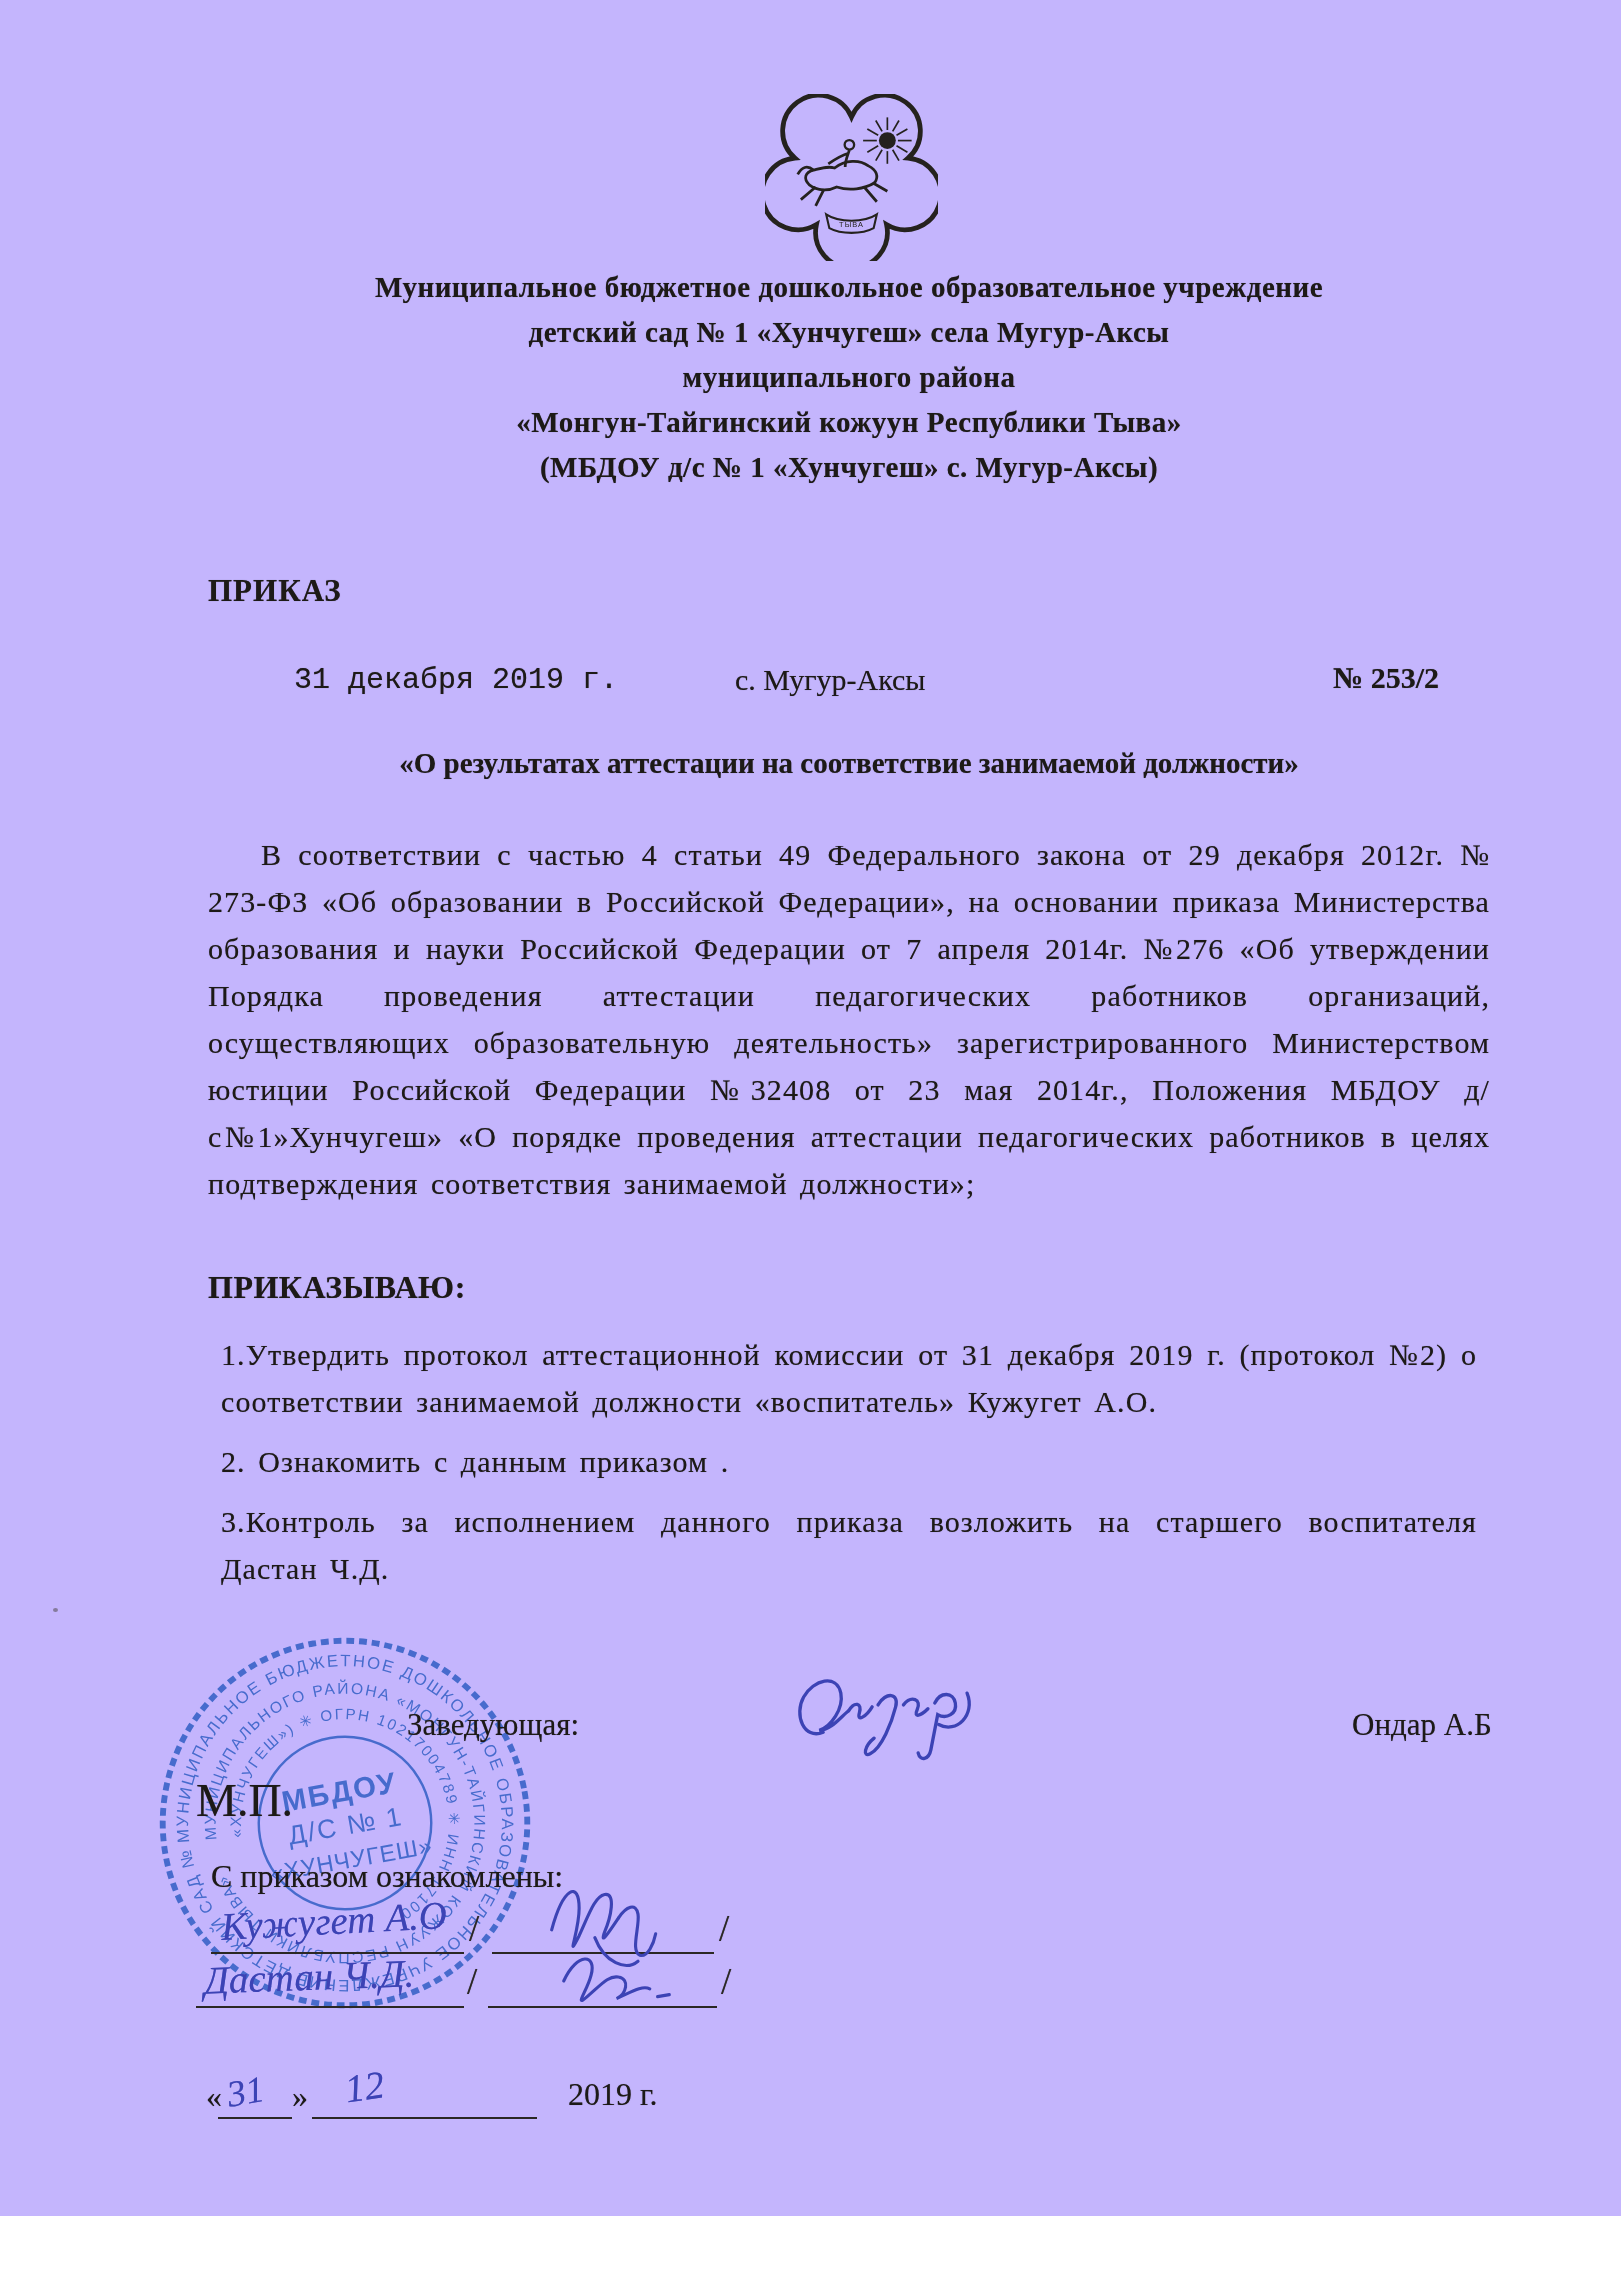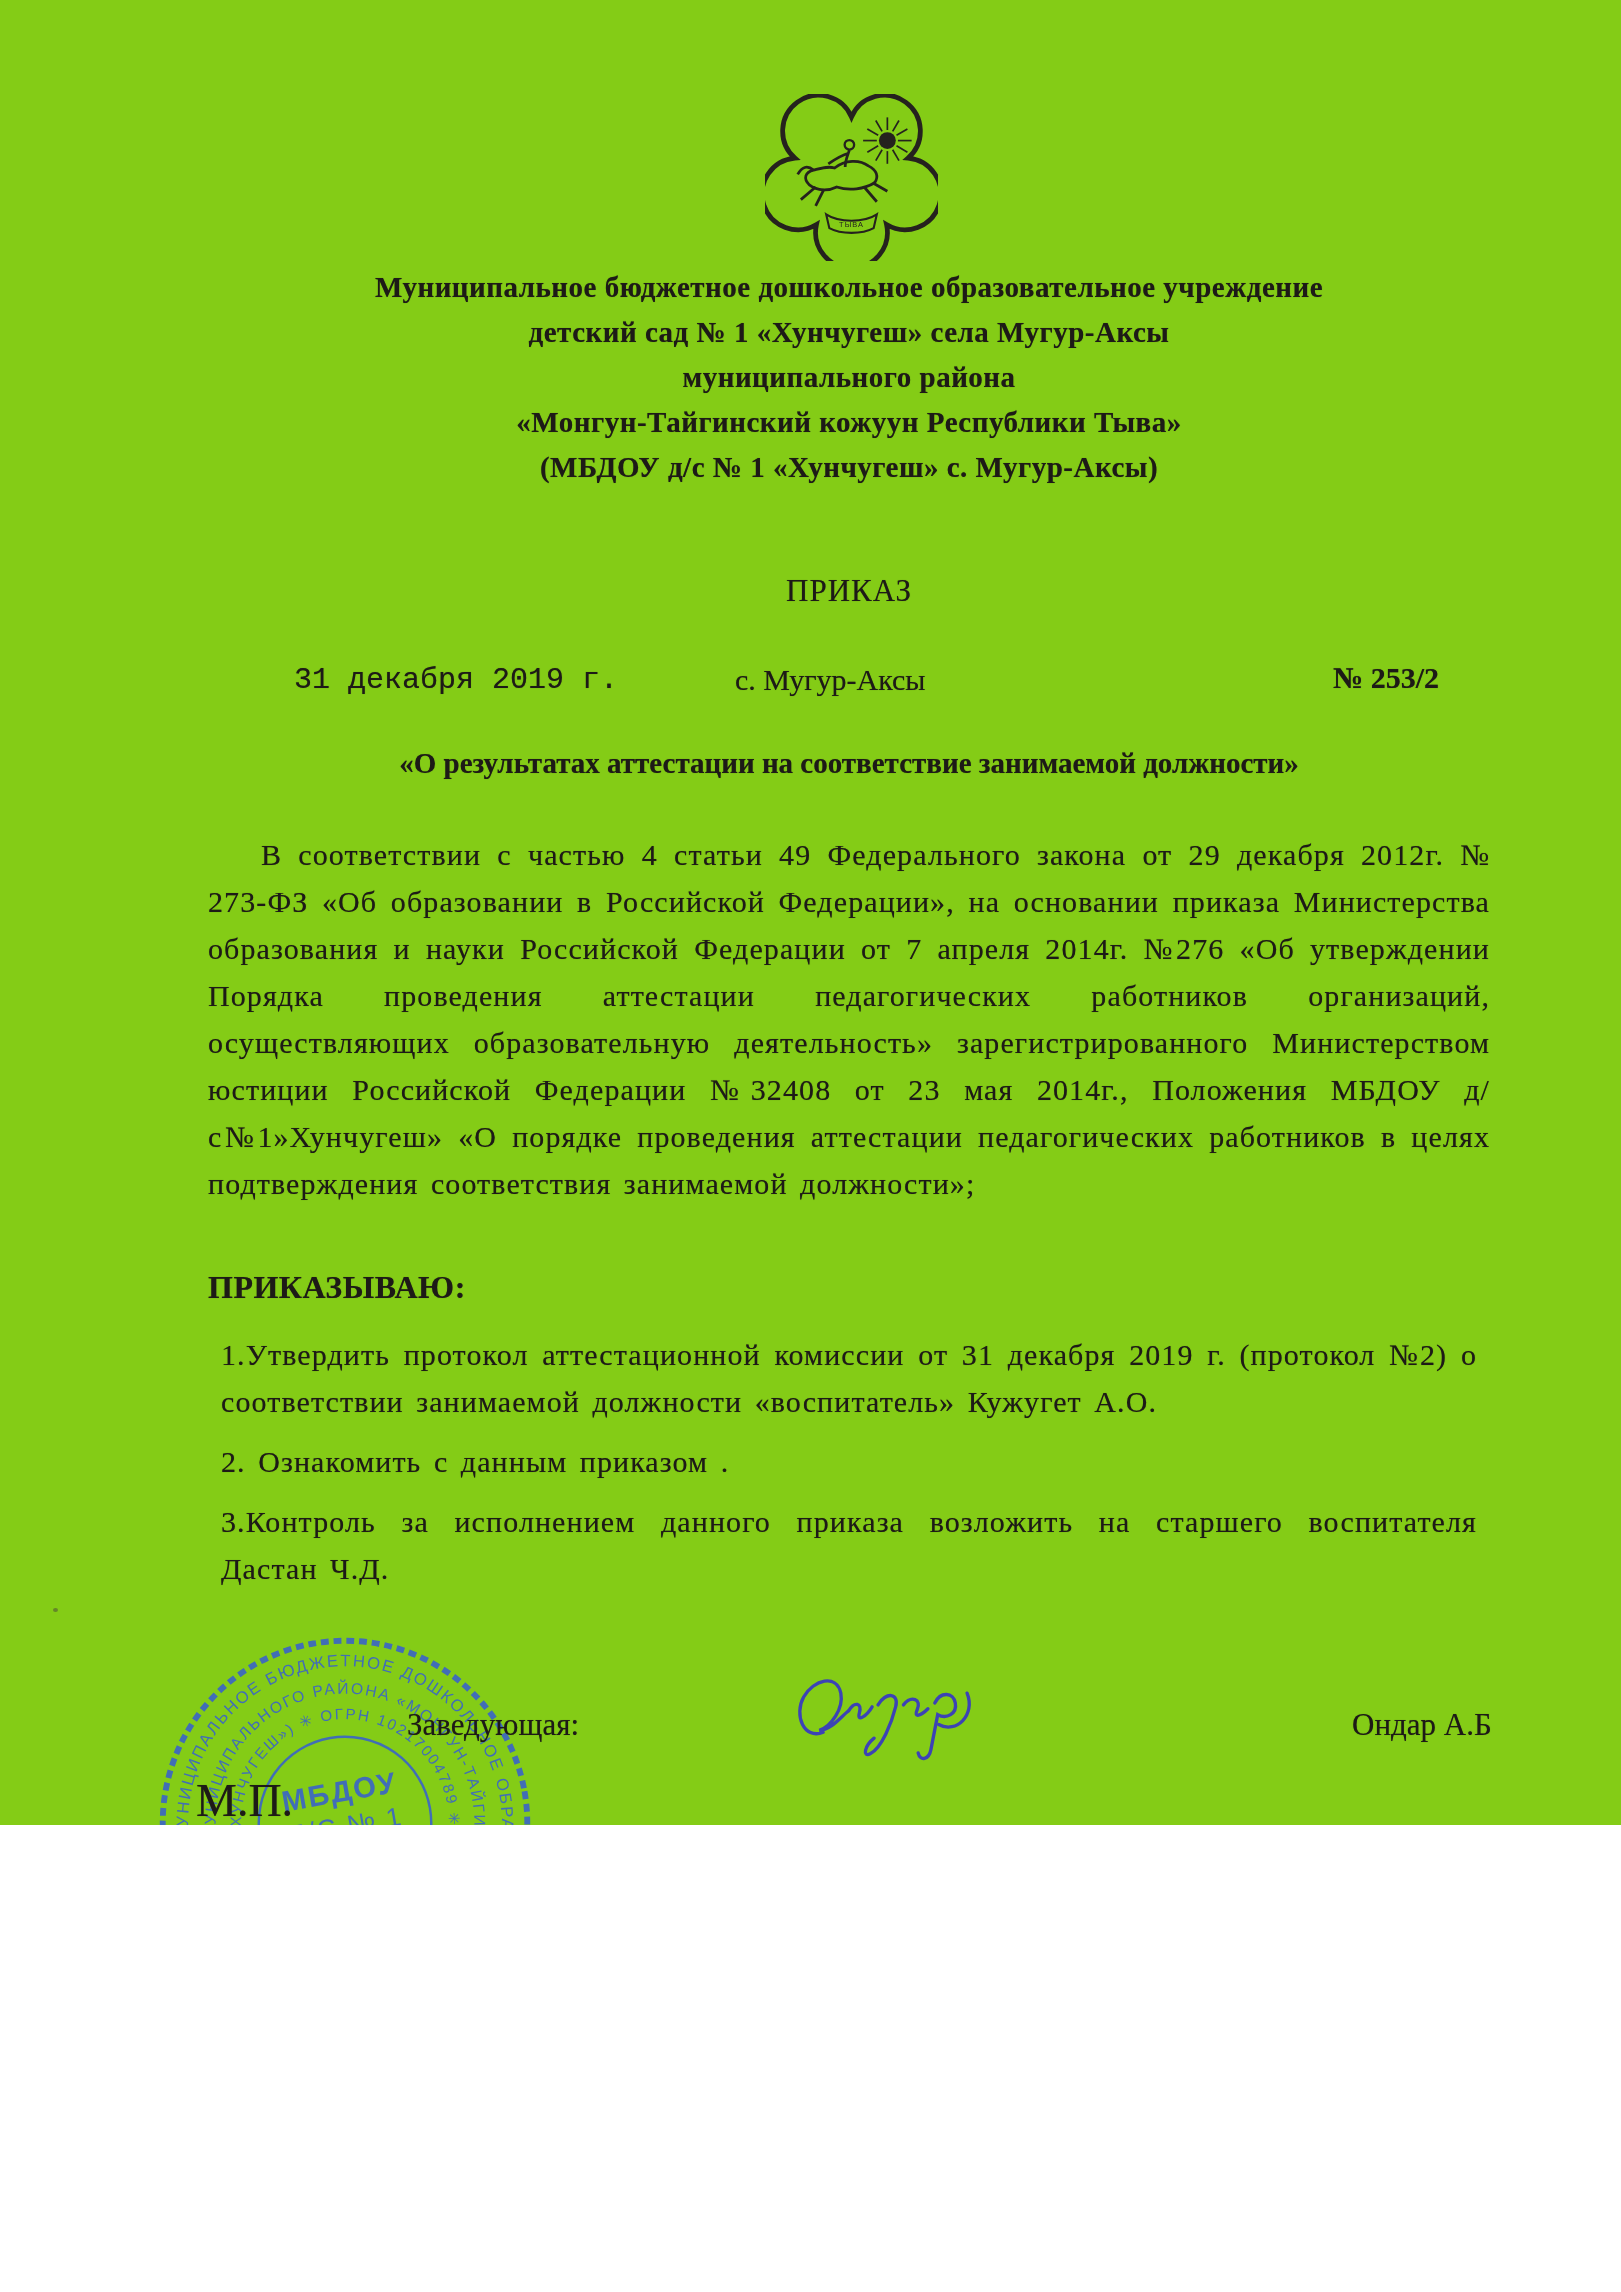--- a/index.html
+++ b/index.html
@@ -1,26 +1,26 @@
 <!DOCTYPE html>
 <html lang="ru"><head>
 <meta charset="utf-8">
 <style>
   html,body{margin:0;padding:0;background:#ffffff;}
   .page{
-    position:relative;width:1621px;height:1825px;background:#84cc16;
+    position:relative;width:1621px;height:2216px;background:#c4b5fd;
     font-family:"Liberation Serif",serif;color:#1d1a17;overflow:hidden;
   }
   .abs{position:absolute;}
   .scan{text-shadow:0 0 0.7px rgba(25,22,18,.55);}
   .hdr{
     left:208px;width:1282px;text-align:center;
     font-weight:bold;font-size:29px;line-height:45px;letter-spacing:0.5px;
   }
-  .doc-title{left:208px;width:1282px;text-align:center;font-weight:normal;font-size:31px;letter-spacing:1px;}
+  .doc-title{left:208px;width:1282px;text-align:left;font-weight:bold;font-size:31px;letter-spacing:1px;}
   .meta{font-size:30px;}
   .meta-number{font-weight:bold;}
   .subject{left:208px;width:1282px;text-align:center;font-weight:bold;font-size:29px;}
   .para{
     left:208px;width:1282px;text-align:justify;
     font-size:30px;line-height:47px;letter-spacing:1.1px;word-spacing:3.9px;
   }
   .preamble{text-indent:53px;}
   .para p{margin:13px;}
   .order-head{font-weight:bold;font-size:32px;letter-spacing:0.5px;}

